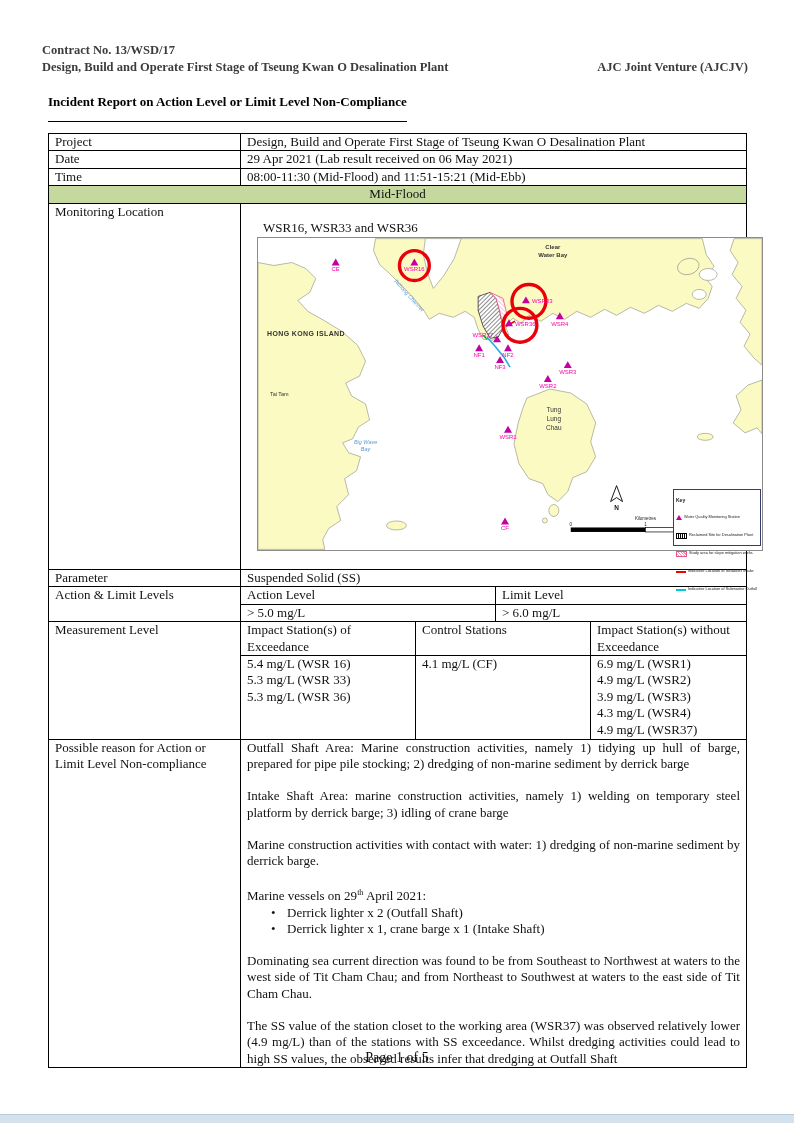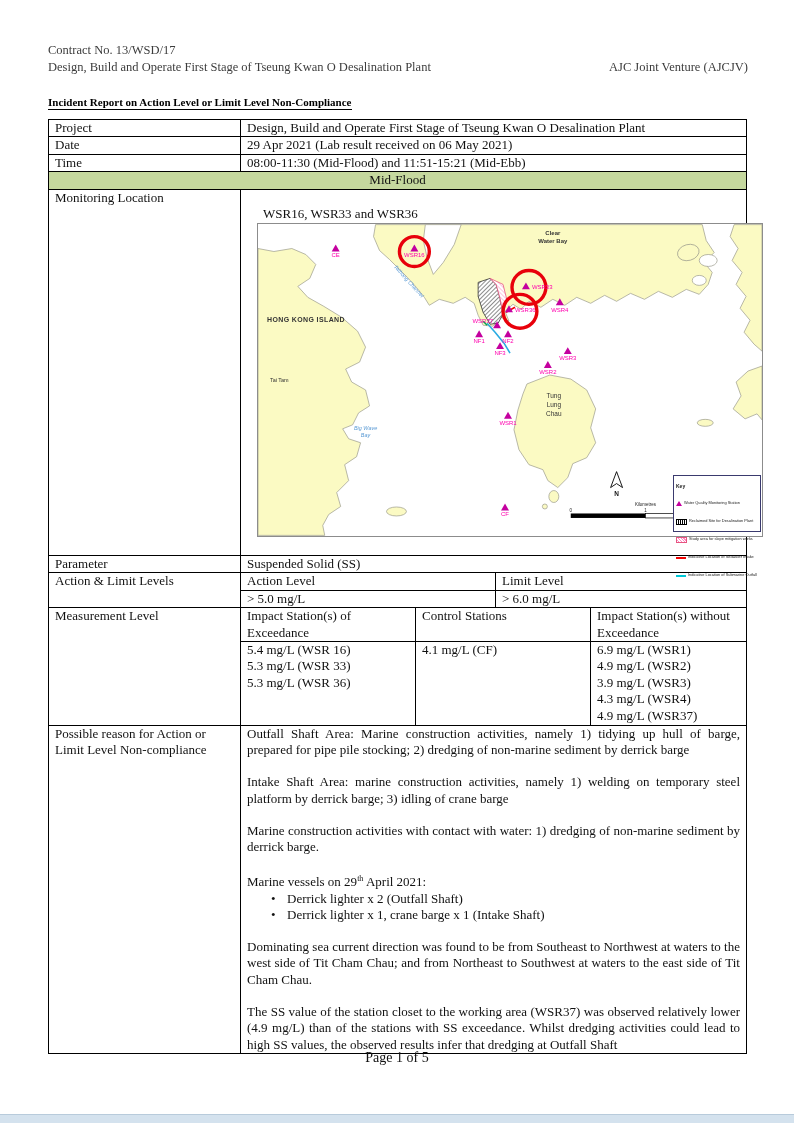--- a/index.html
+++ b/index.html
@@ -1,26 +1,26 @@
 <!DOCTYPE html>
 <html><head>
 <meta charset="utf-8">
 <style>
   html,body{margin:0;padding:0;background:#ffffff;}
   body{width:794px;height:1123px;position:relative;overflow:hidden;
        font-family:"Liberation Serif",serif;color:#1a1a1a;}
   
-  .hdr{position:absolute;left:48px;right:46px;top:42px;font-size:12.5px;
-       color:#3c3c3c;line-height:17px;}
+  .hdr{position:absolute;left:42px;right:46px;top:42px;font-size:12.5px;
+       color:#3c3c3c;line-height:17px;font-weight:bold;}
   .hdr-row2{display:flex;justify-content:space-between;}
   .title-wrap{position:absolute;left:48px;top:92px;}
-  .doc-title{font-size:11px;font-weight:bold;color:#000;
-             border-bottom:1.6px solid #000;padding-bottom:1px;}
-  
-  table.rep{position:absolute;left:48px;top:119px;width:698px;
+  .doc-title{font-size:13px;font-weight:bold;color:#000;
+             border-bottom:1.6px solid #000;padding-bottom:12px;}
+  
+  table.rep{position:absolute;left:48px;top:133px;width:698px;
             border-collapse:collapse;table-layout:fixed;}
   table.rep td{border:1.5px solid #000;font-size:13px;line-height:16.4px;
                padding:0px 6px;vertical-align:top;color:#111;}
   td.lab{vertical-align:top;}
   tr.tide td{background:#C5D89E;text-align:center;font-size:13px;padding:0 4px;}
   .mloc-cell{padding:16px !important;}
   .mloc-val{padding:0px 6px;}
   .map-wrap{position:relative;width:504px;height:312px;margin:1px 0 2px 0;
             border:1px solid #8c8c8c;background:#fff;}
   .map-wrap svg{display:block;}

